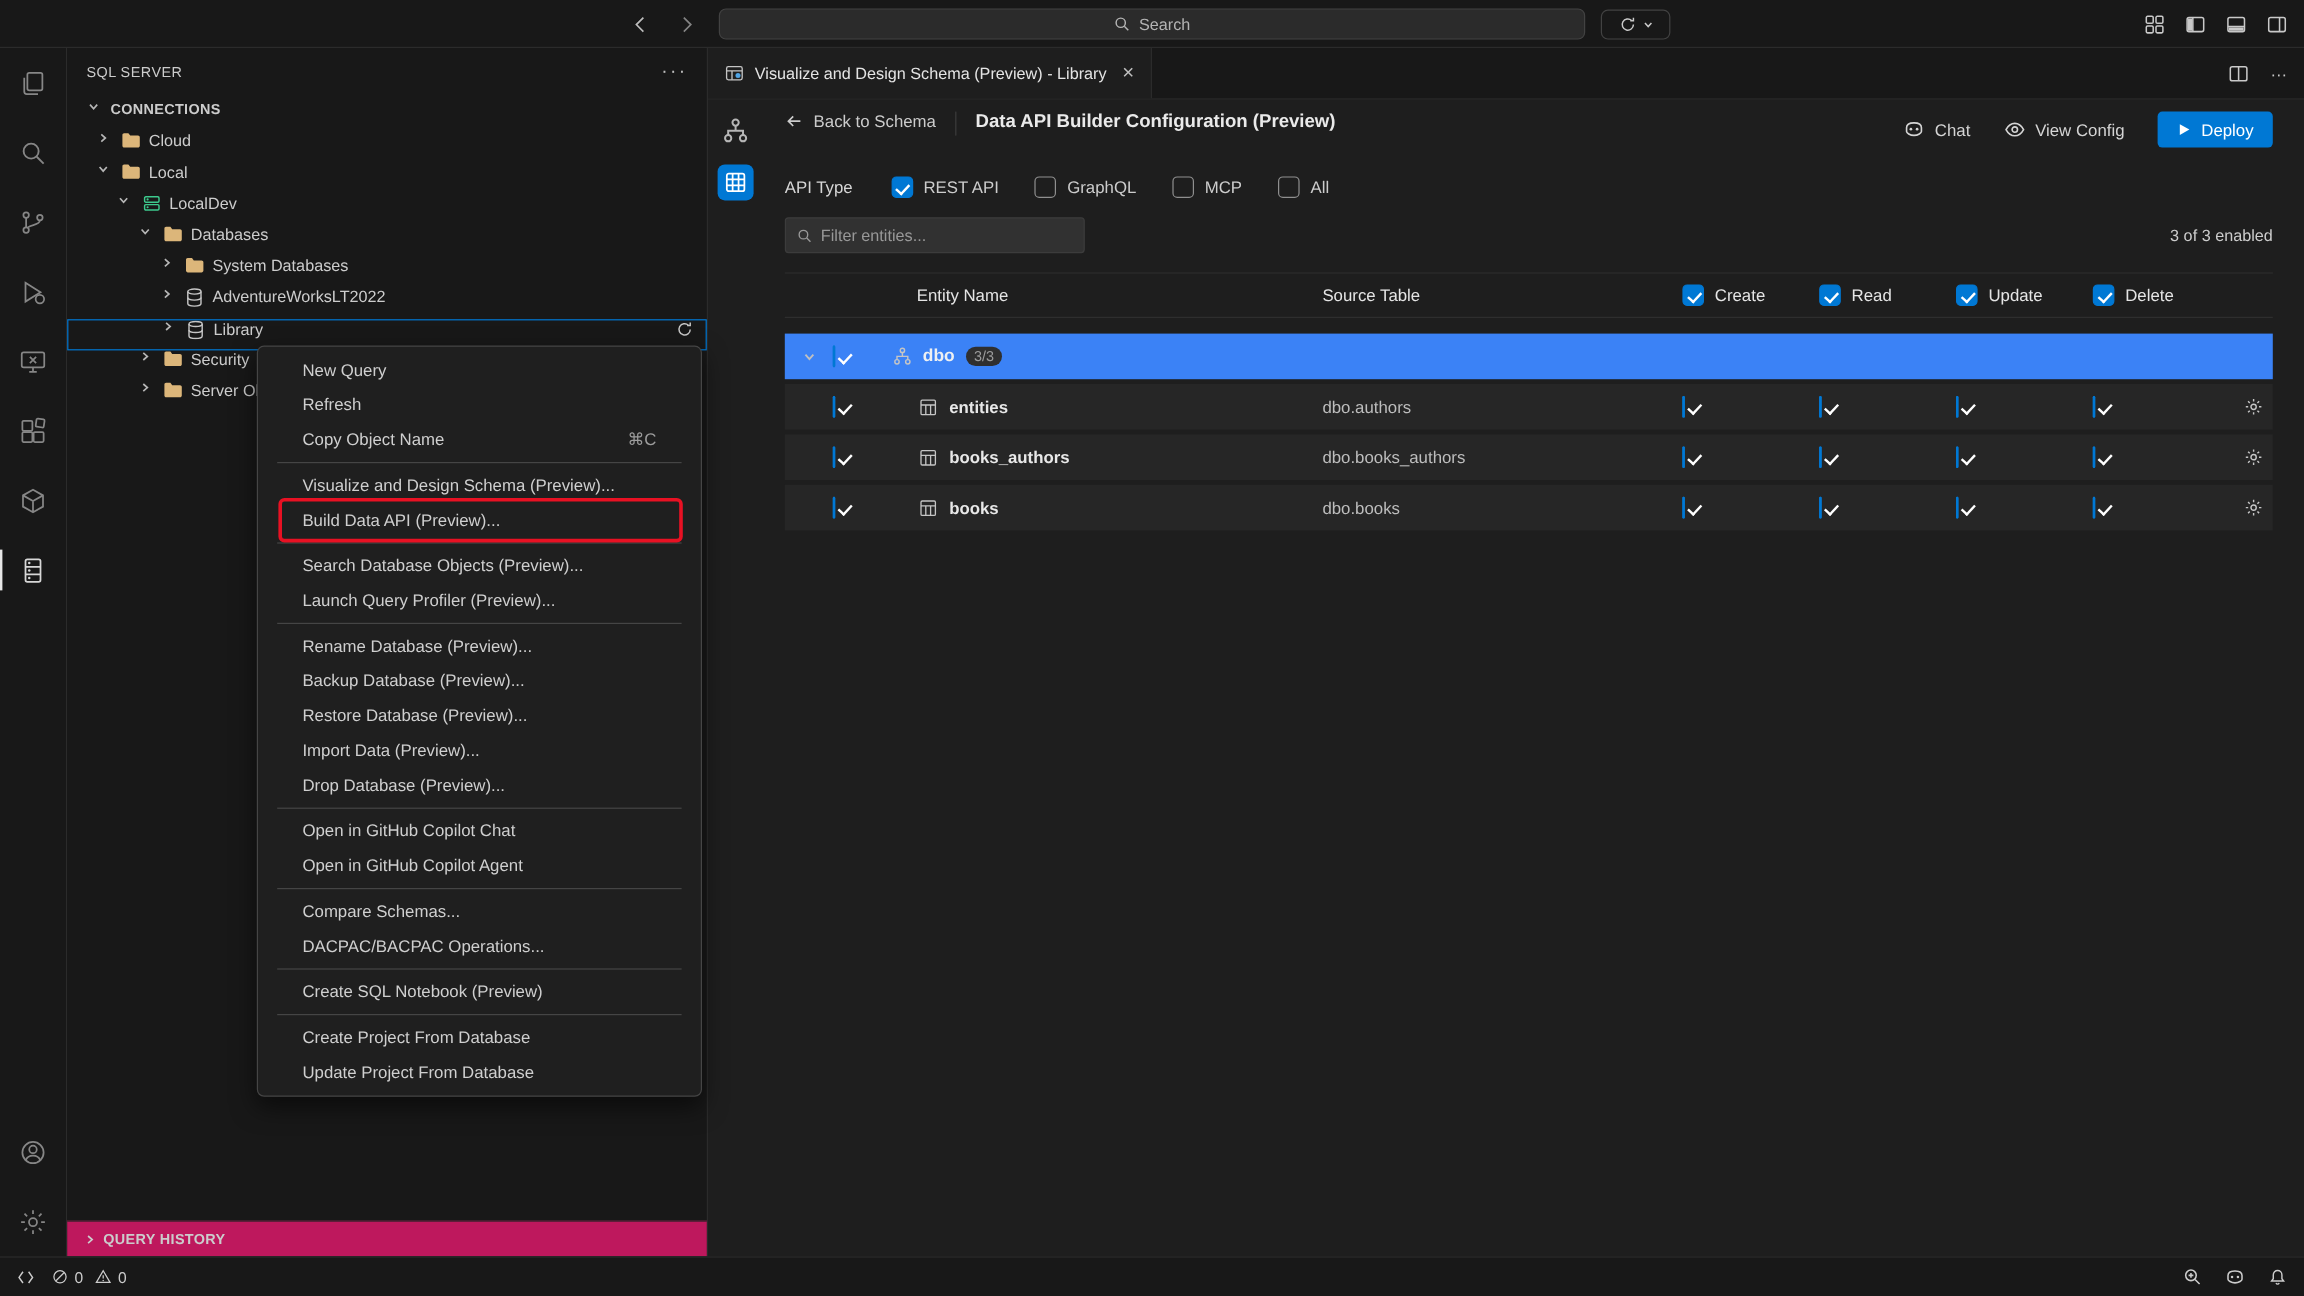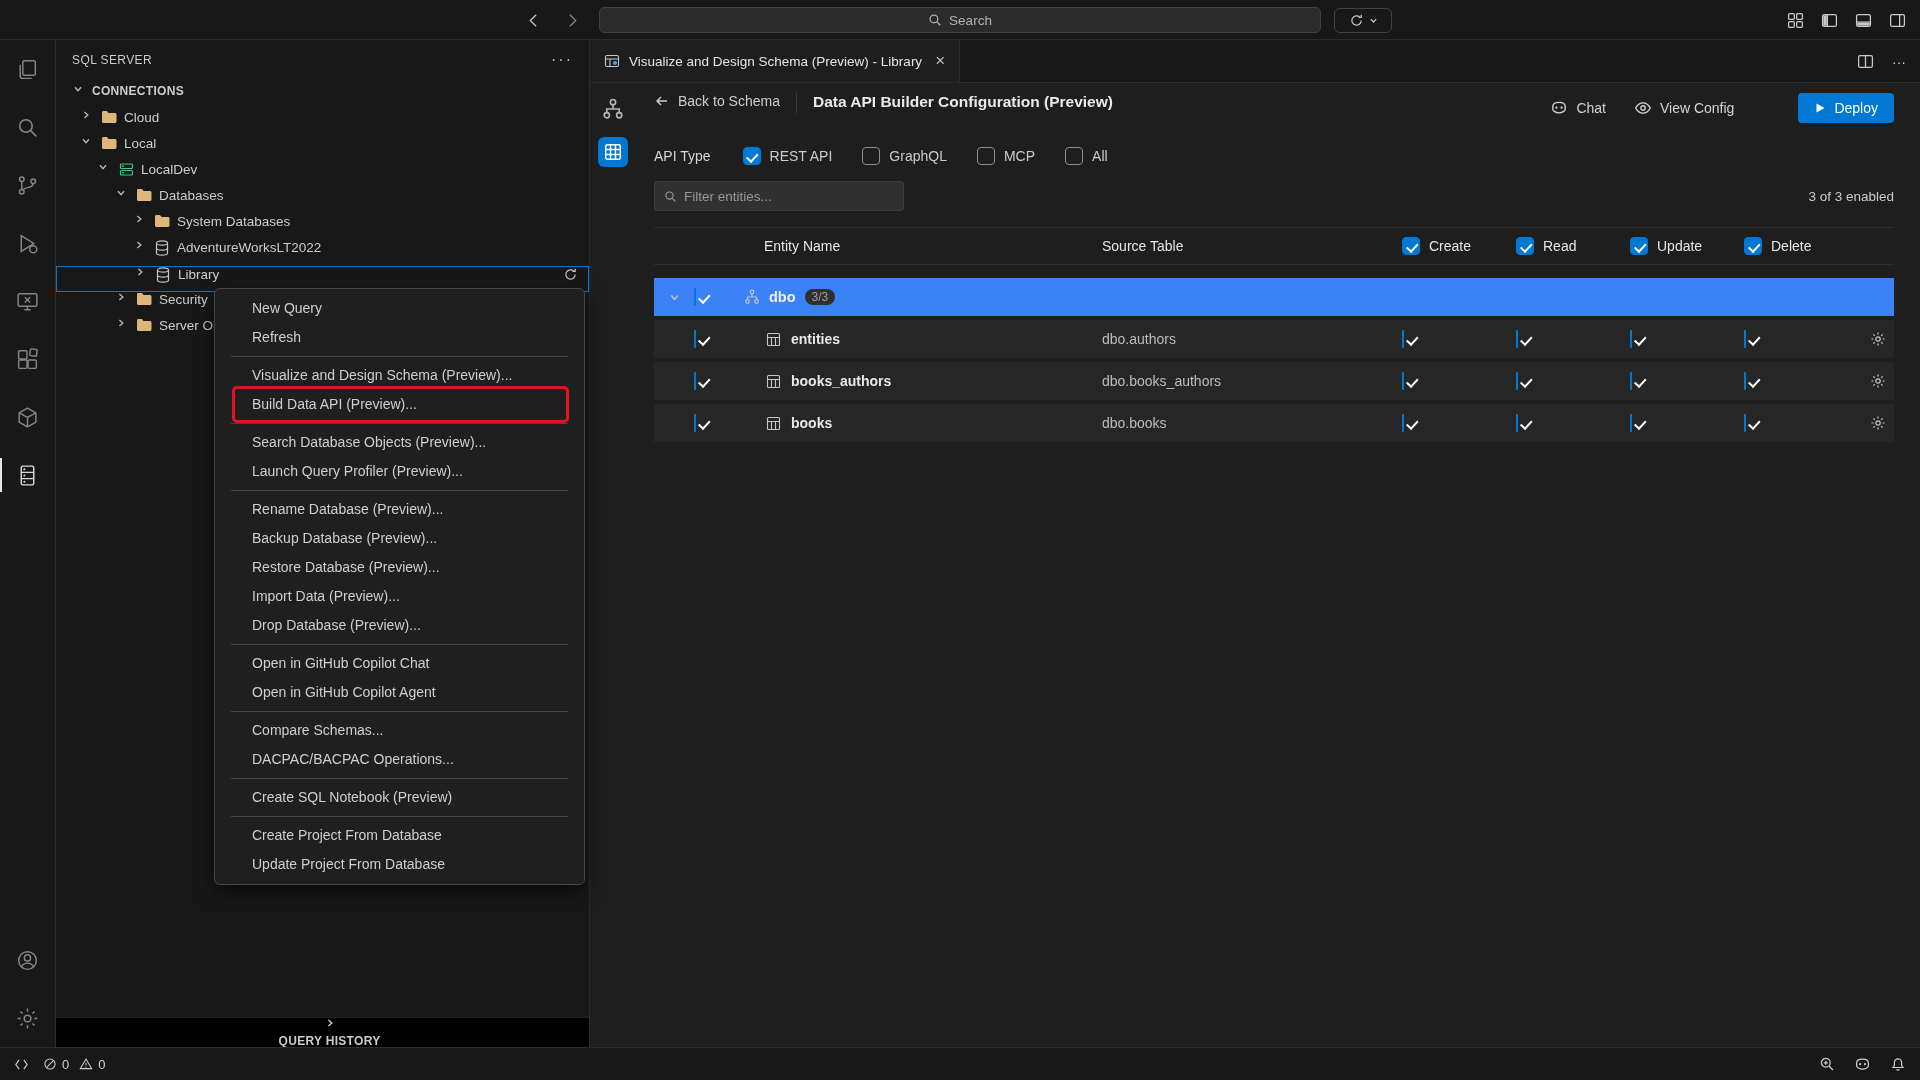--- a/index.html
+++ b/index.html
@@ -37,21 +37,21 @@
   .sb-more { margin-left:auto; color:#c0c0c0; font-size:16px; letter-spacing:2px; }
   .tree { padding-top:4px; }
   .trow { height:26px; display:flex; align-items:flex-start; gap:6px; font-size:13.5px; color:#cccccc; }
   .trow .chev { width:16px; display:flex; justify-content:center; color:#b6b6b6; flex:none; }
   .trow .ticon { width:18px; display:flex; justify-content:center; flex:none; }
   .lvl0 { padding-left:14px; } .lvl1 { padding-left:22px; } .lvl2 { padding-left:39px; }
   .lvl3 { padding-left:57px; } .lvl4 { padding-left:75px; }
   .section-label { font-weight:bold; font-size:12px; letter-spacing:.3px; }
   .trow.selected { border:1px solid #0078d4; }
   .trow .row-action { margin-left:auto; margin-right:10px; color:#c5c5c5; }
-  .query-history { position:absolute; left:0; right:0; bottom:0; height:30px; display:flex; align-items:center; gap:6px; padding-left:14px; border-top:1px solid #222222; background:#000000;flex-direction:column; }
+  .query-history { position:absolute; left:0; right:0; bottom:0; height:30px; display:flex; align-items:center; gap:6px; padding-left:14px; border-top:1px solid #222222; background:#be185d; }
 
   
   .ctx-menu { position:absolute; left:158px; top:248px; width:371px; background:#1f1f1f; border:1px solid #454545; border-radius:6px; box-shadow:0 8px 20px rgba(0,0,0,.55); padding:5px 15px; z-index:60; }
   .ctx-item { height:29px; line-height:29px; padding:0 22px; color:#cfcfcf; font-size:14px; display:flex; justify-content:space-between; white-space:nowrap; }
   .ctx-sep { height:1px; background:#454545; margin:4px 1px; }
   .ctx-shortcut { color:#9d9d9d; }
   .ctx-item-wrap { position:relative; }
   .annotation-box { position:absolute; left:2px; right:0px; top:-4px; bottom:-4px; border:3px solid #e81123; border-radius:5px; pointer-events:none; }
 
   
@@ -66,21 +66,21 @@
   .rail-btn { width:30px; height:30px; display:flex; align-items:center; justify-content:center; color:#b6b6b6; border-radius:6px; }
   .rail-btn.active { background:#0078d4; color:#ffffff; }
 
   .panel { position:absolute; left:46px; right:0; top:0; bottom:0; padding:0 26px 0 18px; }
   .panel-header { margin-top:10px; height:42px; display:flex; align-items:flex-start; }
   .back-link { display:flex; align-items:center; gap:8px; color:#cccccc; font-size:14px; }
   .hdr-divider { width:1px; height:20px; background:#3c3c3c; margin:0 16px; }
   .panel-title { font-weight:bold; font-size:15.5px; color:#eaeaea; }
   .hdr-right { margin-left:auto; display:flex; align-items:center; gap:28px; }
   .hdr-action { display:flex; align-items:center; gap:8px; color:#d4d4d4; }
-  .deploy-btn { height:30px; padding:0 16px; background:#0078d4; color:#ffffff; border-radius:4px; display:flex; align-items:center; gap:8px; font-size:14px;margin-left:36px; }
+  .deploy-btn { height:30px; padding:0 16px; background:#0078d4; color:#ffffff; border-radius:4px; display:flex; align-items:center; gap:8px; font-size:14px; }
 
   .api-row { margin-top:12px; display:flex; align-items:center; gap:30px; }
   .api-label { margin-right:2px; color:#d6d6d6; }
   .opt { display:flex; align-items:center; gap:9px; }
 
   .filter-row { margin-top:16px; display:flex; align-items:center; }
   .filter-input { width:250px; height:30px; background:#313131; border:1px solid #3c3c3c; border-radius:3px; display:flex; align-items:center; gap:7px; padding:0 9px; color:#989898; }
   .filter-input input { background:transparent; border:none; outline:none; color:#cccccc; font-family:inherit; font-size:13.5px; width:100%; }
   .filter-input input::placeholder { color:#989898; }
   .enabled-summary { margin-left:auto; color:#cccccc; font-size:13.5px;text-align:center; }
@@ -409,20 +409,24 @@
           <span>Server Obj</span>
         </div>
       </div>
 
       <div class="ctx-menu">
         <div class="ctx-item">
             <span>New Query</span>
           </div>
         <div class="ctx-item">
             <span>Refresh</span>
+          </div>
+        <div class="ctx-item">
+            <span>Copy Object Name</span>
+            <span class="ctx-shortcut">⌘C</span>
           </div>
         <div class="ctx-sep"></div>
         <div class="ctx-item">
             <span>Visualize and Design Schema (Preview)...</span>
           </div>
         <div class="ctx-item-wrap">
           <div class="ctx-item">
               <span>Build Data API (Preview)...</span>
             </div>
           <div class="annotation-box"></div>

